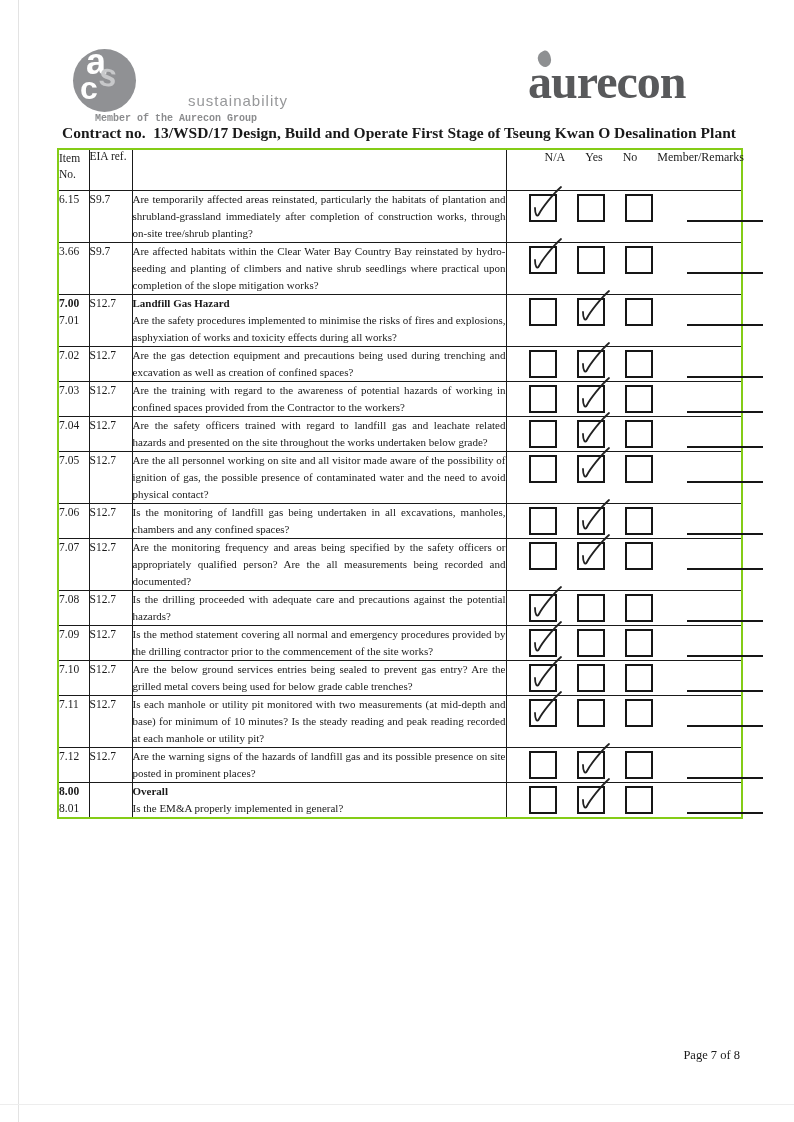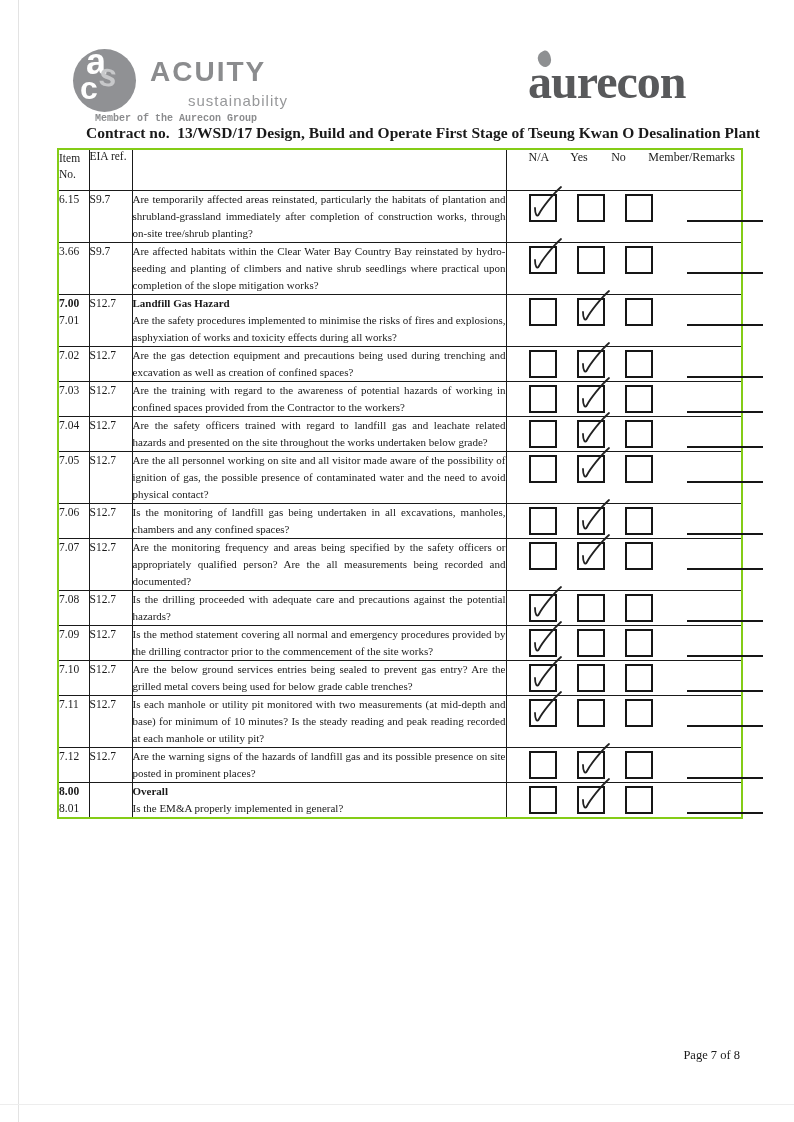--- a/index.html
+++ b/index.html
@@ -52,42 +52,41 @@
     position:absolute;left:0;top:12px;
     font-family:Liberation Serif, serif;font-weight:bold;font-size:48px;
     color:#58595b;letter-spacing:-1px;line-height:1;
   }
 
   
   .doc-title{
     position:absolute;left:57px;top:124px;width:684px;
     text-align:center;font-weight:bold;font-size:15.5px;
     white-space:nowrap;
-    margin-left:24px;
   }
 
   
   table.checklist{
     position:absolute;left:57px;top:148px;width:684px;
     border-collapse:collapse;table-layout:fixed;
   }
   table.checklist col.c1{width:31px;}
   table.checklist col.c2{width:43px;}
   table.checklist col.c3{width:374px;}
   table.checklist col.c4{width:236px;}
   table.checklist th, table.checklist td{
     border:1.5px solid #1a1a1a;
     padding:0;vertical-align:top;
   }
   table.checklist{border:2px solid #84cc16;}
   thead th{height:40px;font-weight:normal;font-size:11.5px;text-align:left;}
   .hdr-item{padding:2px 0 0 4px;line-height:16px;}
   .hdr-eia{padding:2px 0 0 3px;}
   .hdr-right{padding-top:4px;}
-  .hdr-right .hline{display:flex;padding-left:22px;gap:20px;font-size:12px;}
+  .hdr-right .hline{display:flex;padding-left:38px;gap:20px;font-size:12px;}
   .hdr-right .hl{width:26px;text-align:center;}
   .hdr-right .hl-photo{flex:1;text-align:center;padding-right:6px;}
 
   td.c-item{font-size:11.5px;padding:3px 0 0 5px;line-height:17px;}
   td.c-item .sec-no{font-weight:bold;}
   td.c-eia{font-size:11.5px;padding:3px 0 0 3px;line-height:17px;}
   td.c-q{font-size:11px;padding:3px 6px 3px 4px;line-height:17px;}
   td.c-q .sec-title{font-weight:bold;}
   td.c-q .q-text{text-align:justify;text-align-last:left;}
   td.c-checks{vertical-align:middle;}
@@ -116,21 +115,20 @@
 
   <div class="scan-edge-left"></div>
   <div class="scan-edge-bottom"></div>
 
   <div class="acuity">
     <div class="acs-circle">
       <span class="l-a">a</span>
       <span class="l-s">s</span>
       <span class="l-c">c</span>
     </div>
-    <div class="acuity-name">ACUITY</div>
     <div class="acuity-tagline">sustainability</div>
     <div class="acuity-member">Member of the Aurecon Group</div>
   </div>
 
   <div class="aurecon">
     <span class="drop"></span>
     <span class="word">aurecon</span>
   </div>
 
   <div class="doc-title">Contract no.&nbsp; 13/WSD/17 Design, Build and Operate First Stage of Tseung Kwan O Desalination Plant</div>

